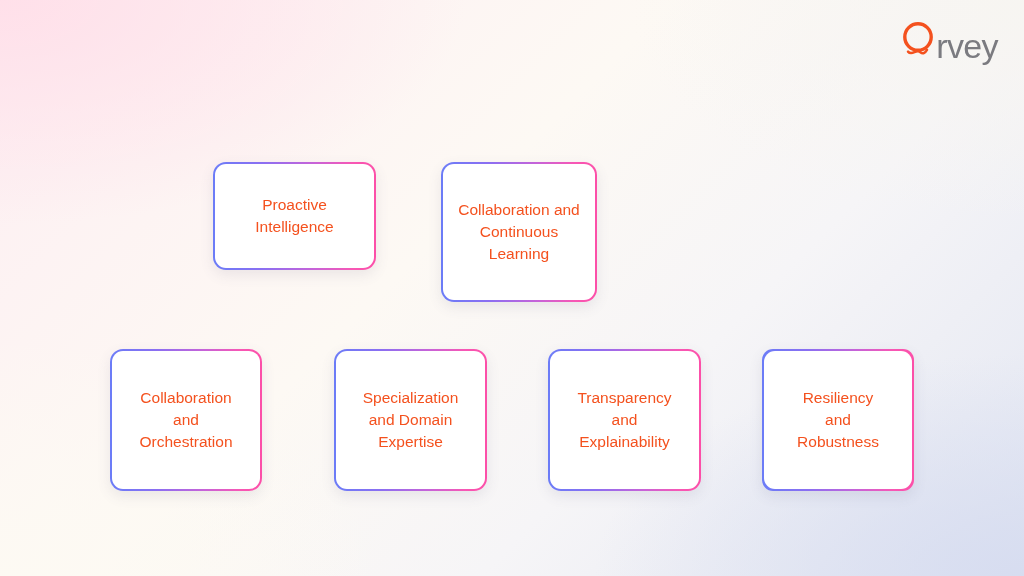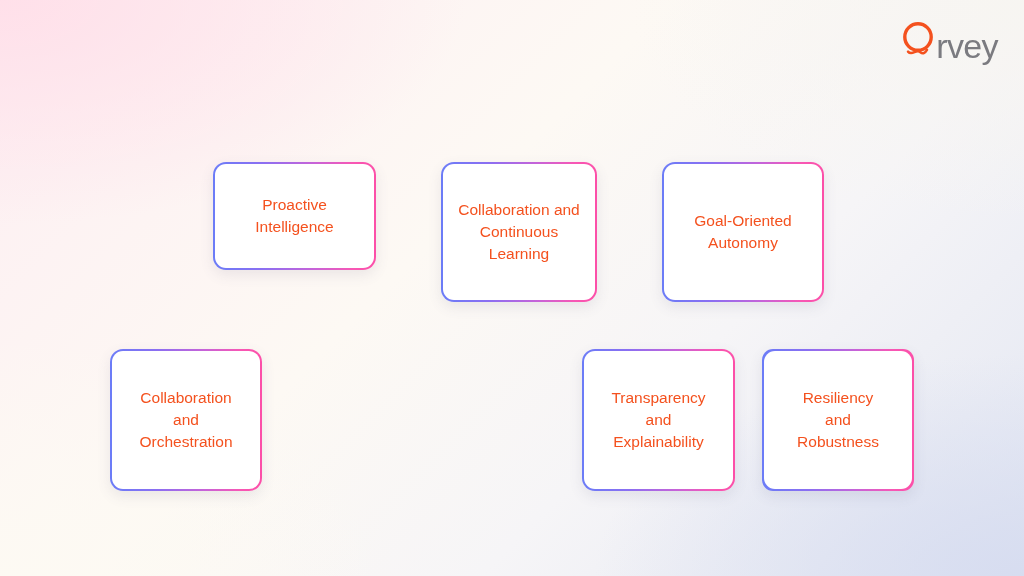--- a/index.html
+++ b/index.html
@@ -103,37 +103,38 @@
   </div>
 
   <div class="card" style="left:441px; top:162px; width:156px; height:140px;">
     <div class="card-inner">
       <div class="card-label">Collaboration and
 Continuous
 Learning</div>
     </div>
   </div>
 
-  <div class="card" style="left:662px; top:162px; width:162px; height:140px;">
-    <div class="card-inner">
-      <div class="card-label">Goal-Oriented
-Autonomy</div>
-    </div>
-  </div>
 
   <div class="card" style="left:110px; top:349px; width:152px; height:142px;">
     <div class="card-inner">
       <div class="card-label">Collaboration
 and
 Orchestration</div>
     </div>
   </div>
 
+  <div class="card" style="left:334px; top:349px; width:153px; height:142px;">
+    <div class="card-inner">
+      <div class="card-label">Specialization
+and Domain
+Expertise</div>
+    </div>
+  </div>
 
-  <div class="card" style="left:548px; top:349px; width:153px; height:142px;margin-left:34px;">
+  <div class="card" style="left:548px; top:349px; width:153px; height:142px;">
     <div class="card-inner">
       <div class="card-label">Transparency
 and
 Explainability</div>
     </div>
   </div>
 
   <div class="card" style="left:762px; top:349px; width:152px; height:142px;border-radius:11px;">
     <div class="card-inner">
       <div class="card-label">Resiliency

